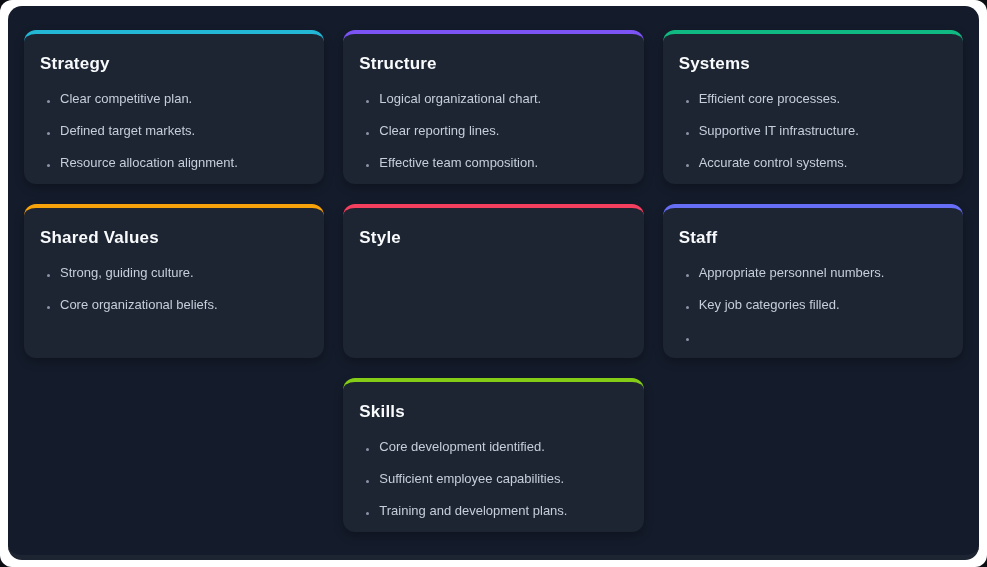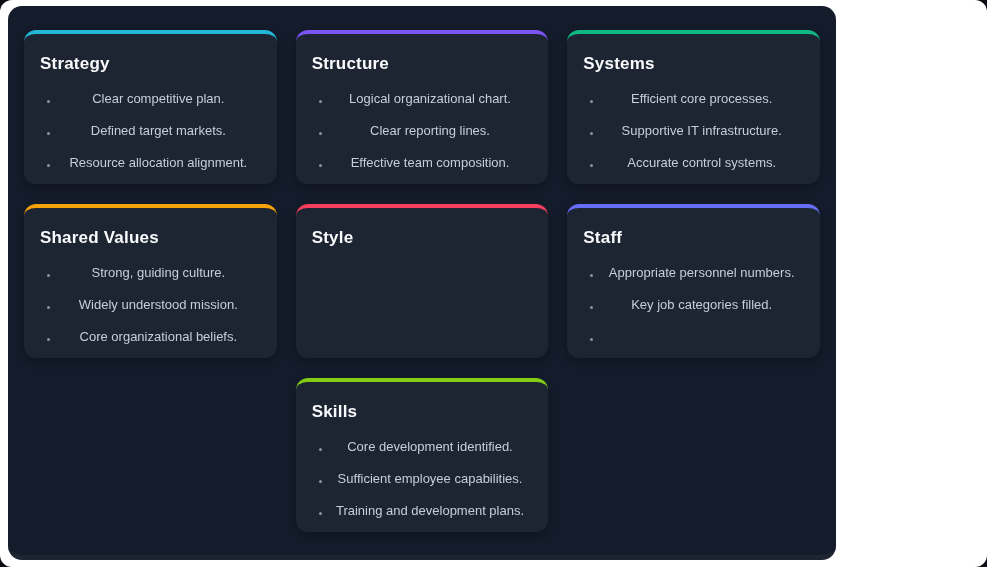--- a/index.html
+++ b/index.html
@@ -17,21 +17,21 @@
     width: 987px;
     height: 567px;
     background: #ffffff;
     border-radius: 12px;
     overflow: hidden;
   }
   .app {
     position: absolute;
     left: 8px;
     top: 6px;
-    width: 828px;
+    width: 971px;
     height: 554px;
     background: #141b2a;
     border-radius: 14px;
     border-bottom: 5px solid #1d2432;
     box-sizing: border-box;
     padding: 24px 16px 0 16px;
   }
   .grid {
     display: grid;
     grid-template-columns: repeat(3, 1fr);
@@ -53,21 +53,20 @@
     font-size: 17px;
     line-height: 22px;
     font-weight: bold;
     color: #f8fafc;
     letter-spacing: 0.2px;
   }
   .card ul {
     list-style: none;
     margin: 4px;
     padding: 0;
-    text-align: center;
   }
   .card li {
     position: relative;
     padding-left: 16px;
     font-size: 13px;
     line-height: 17px;
     color: #c6cedb;
     margin-bottom: 15px;
   }
   .card li .dot {
@@ -111,21 +110,20 @@
           <li><span class="dot"></span><span>Efficient core processes.</span></li>
           <li><span class="dot"></span><span>Supportive IT infrastructure.</span></li>
           <li><span class="dot"></span><span>Accurate control systems.</span></li>
         </ul>
       </div>
 
       <div class="card" style="border-top-color: rgb(245, 162, 11);">
         <h2>Shared Values</h2>
         <ul>
           <li><span class="dot"></span><span>Strong, guiding culture.</span></li>
-          <li><span class="dot"></span><span>Widely understood mission.</span></li>
           <li><span class="dot"></span><span>Core organizational beliefs.</span></li>
         </ul>
       </div>
 
       <div class="card" style="border-top-color: rgb(244, 63, 94);">
         <h2>Style</h2>
       </div>
 
       <div class="card" style="border-top-color: rgb(102, 110, 245);">
         <h2>Staff</h2>

